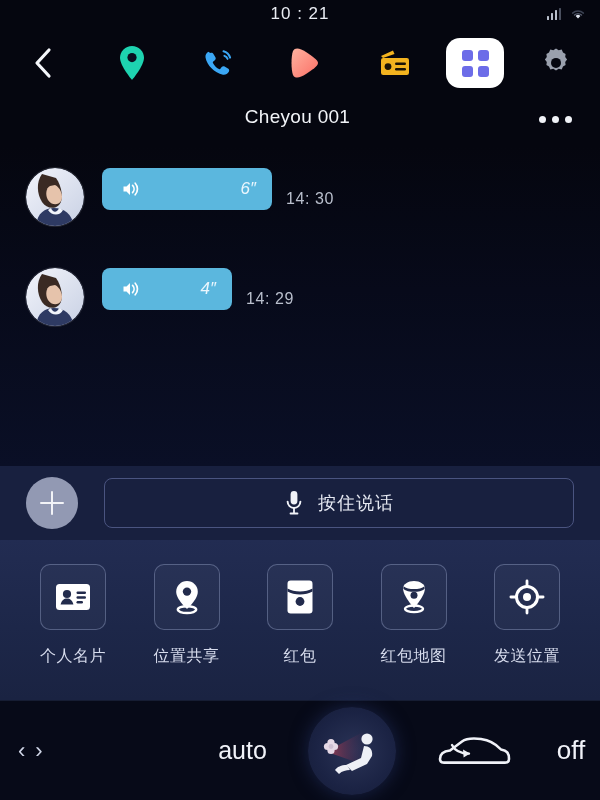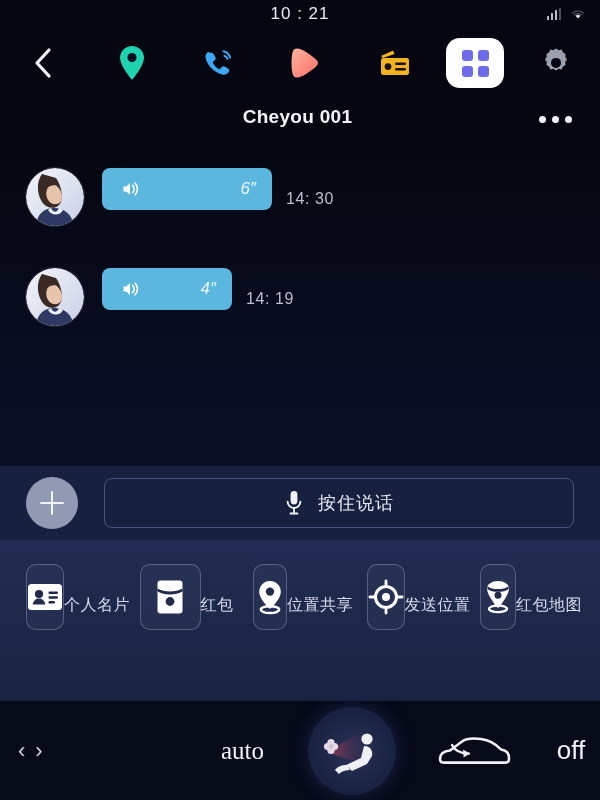--- a/index.html
+++ b/index.html
@@ -45,21 +45,21 @@
   .grid4{ display:grid; grid-template-columns:11px 11px; grid-template-rows:11px 11px; gap:5px; }
   .grid4 b{ display:block; background:#6c6ce8; border-radius:3px; }
 
   
   .chat-header{
     position:absolute; left:0; top:96px; width:600px; height:50px;
     background:#05060f;
   }
   .chat-title{
     position:absolute; left:0; right:5px; top:10px; text-align:center;
-    color:#f2f4f8; font-size:19px; font-weight:700; letter-spacing:.3px;
+    color:#f2f4f8; font-size:19px; font-weight:400; letter-spacing:.3px;
   }
   .chat-more{
     position:absolute; right:28px; top:20px; display:flex; gap:6px;
   }
   .chat-more span{ width:7px; height:7px; border-radius:50%; background:#f0f2f7; display:block; }
 
   
   .chat-body{
     position:absolute; left:0; top:146px; width:600px; height:320px;
     background:linear-gradient(180deg,#05060f 0%,#070a1a 45%,#0a0f26 100%);
@@ -104,39 +104,39 @@
   }
   .talk-field .lbl{ color:#e6e9f2; font-size:18px; letter-spacing:1px; }
 
   
   .func-panel{
     position:absolute; left:0; top:540px; width:600px; height:160px;
     background:linear-gradient(180deg,#222c52 0%,#1d2749 55%,#1a2342 100%);
     display:flex; align-items:flex-start; justify-content:space-between;
     padding:24px 26px 0 26px;
   }
-  .func-item{ width:94px; display:flex; flex-direction:row; align-items:center; }
+  .func-item{ width:94px; display:flex; flex-direction:column; align-items:center; }
   .func-tile{
     width:66px; height:66px; border-radius:10px;
     border:1px solid rgba(175,188,225,.35);
     background:rgba(255,255,255,.035);
     display:flex; align-items:center; justify-content:center;
   }
   .func-label{ margin-top:16px; color:#d7dced; font-size:16px; letter-spacing:.5px; white-space:nowrap; }
 
   
   .climate{
     position:absolute; left:0; top:700px; width:600px; height:100px;
     background:#070a18; border-top:1px solid #161d33;
     display:flex; align-items:center;
   }
   .temp-group{ display:flex; align-items:center; gap:10px; padding-left:18px; width:185px; }
   .chev{ color:#cfd5e6; font-size:22px; line-height:1; }
   .temp-val{ color:#ffffff; font-size:30px; letter-spacing:.5px; }
-  .auto-lbl{ width:115px; text-align:center; color:#f0f2f8; font-size:25px;font-family:Liberation Serif, serif; }
+  .auto-lbl{ width:115px; text-align:center; color:#f0f2f8; font-size:25px; }
   .seat-dial{
     width:88px; height:88px; border-radius:50%; margin:0 8px;
     background:radial-gradient(circle at 52% 50%, #2a3356 0%, #1b2344 60%, #141b36 100%);
     position:relative; display:flex; align-items:center; justify-content:center;
     box-shadow:0 0 18px rgba(40,55,110,.55);
   }
   .recirc{ width:140px; display:flex; align-items:center; justify-content:center; }
   .off-lbl{ flex:1; text-align:center; color:#f0f2f8; font-size:26px; padding-right:2px; }
 </style>
 </head>
@@ -291,21 +291,21 @@
       </div>
       <div class="bubble-wrap">
         <div class="bubble" style="width:130px;background:#5bb7de;">
           <svg width="20" height="20" viewBox="0 0 20 20">
             <path d="M3.5 7.5 h3 L10 4 v12 L6.5 12.5 h-3 Z" fill="#ffffff"></path>
             <path d="M12.6 6.4 a5.2 5.2 0 0 1 0 7.2" stroke="#ffffff" stroke-width="1.7" fill="none" stroke-linecap="round"></path>
             <path d="M15.2 4.2 a8.6 8.6 0 0 1 0 11.6" stroke="#ffffff" stroke-width="1.7" fill="none" stroke-linecap="round"></path>
           </svg>
           <span class="dur">4″</span>
         </div>
-        <span class="msg-time">14: 19</span>
+        <span class="msg-time">14: 29</span>
       </div>
     </div>
   </div>
 
   <div class="inputbar">
     <div class="plus-btn">
       <span></span>
     </div>
     <div class="talk-field">
       <svg width="20" height="28" viewBox="0 0 20 28">
@@ -329,64 +329,64 @@
           <rect x="21.5" y="8.4" width="9.5" height="2.5" rx="1.2" fill="#222b4c"></rect>
           <rect x="21.5" y="13.2" width="9.5" height="2.5" rx="1.2" fill="#222b4c"></rect>
           <rect x="21.5" y="18" width="6.5" height="2.5" rx="1.2" fill="#222b4c"></rect>
         </svg>
       </div>
       <div class="func-label">个人名片</div>
     </div>
 
     <div class="func-item">
       <div class="func-tile">
+        <svg width="32" height="36" viewBox="0 0 32 36">
+          <path d="M16 2 C10 2 5.2 6.8 5.2 12.8 C5.2 20.6 16 30 16 30 S26.8 20.6 26.8 12.8 C26.8 6.8 22 2 16 2 Z" fill="#ffffff"></path>
+          <circle cx="16" cy="12.6" r="4.2" fill="#222b4c"></circle>
+          <ellipse cx="16" cy="30.6" rx="9.2" ry="3.4" fill="none" stroke="#ffffff" stroke-width="2.4"></ellipse>
+        </svg>
+      </div>
+      <div class="func-label">位置共享</div>
+    </div>
+
+    <div class="func-item">
+      <div class="func-tile">
         <svg width="30" height="36" viewBox="0 0 30 36">
           <rect x="2.5" y="1.5" width="25" height="33" rx="3.2" fill="#ffffff"></rect>
           <path d="M2.5 9.5 C9 13.5 21 13.5 27.5 9.5 L27.5 12.5 C21 16.5 9 16.5 2.5 12.5 Z" fill="#222b4c"></path>
           <circle cx="15" cy="22.5" r="4.4" fill="#222b4c"></circle>
         </svg>
       </div>
       <div class="func-label">红包</div>
     </div>
 
     <div class="func-item">
       <div class="func-tile">
-        <svg width="32" height="36" viewBox="0 0 32 36">
-          <path d="M16 2 C10 2 5.2 6.8 5.2 12.8 C5.2 20.6 16 30 16 30 S26.8 20.6 26.8 12.8 C26.8 6.8 22 2 16 2 Z" fill="#ffffff"></path>
-          <circle cx="16" cy="12.6" r="4.2" fill="#222b4c"></circle>
-          <ellipse cx="16" cy="30.6" rx="9.2" ry="3.4" fill="none" stroke="#ffffff" stroke-width="2.4"></ellipse>
-        </svg>
-      </div>
-      <div class="func-label">位置共享</div>
+        <svg width="34" height="36" viewBox="0 0 34 36">
+          <path d="M17 2 C11 2 6 5.5 6 9.2 C6 17 17 29 17 29 S28 17 28 9.2 C28 5.5 23 2 17 2 Z" fill="#ffffff"></path>
+          <path d="M6.4 7.2 C11 11 23 11 27.6 7.2 L27.6 10 C23 13.8 11 13.8 6.4 10 Z" fill="#222b4c"></path>
+          <circle cx="17" cy="16.2" r="3.5" fill="#222b4c"></circle>
+          <ellipse cx="17" cy="29.8" rx="9" ry="3.3" fill="none" stroke="#ffffff" stroke-width="2.3"></ellipse>
+        </svg>
+      </div>
+      <div class="func-label">红包地图</div>
     </div>
 
     <div class="func-item">
       <div class="func-tile">
         <svg width="36" height="36" viewBox="0 0 36 36">
           <circle cx="18" cy="18" r="10.5" fill="none" stroke="#ffffff" stroke-width="3"></circle>
           <circle cx="18" cy="18" r="4" fill="#ffffff"></circle>
           <rect x="16.6" y="0.5" width="2.8" height="7.5" rx="1.4" fill="#ffffff"></rect>
           <rect x="16.6" y="28" width="2.8" height="7.5" rx="1.4" fill="#ffffff"></rect>
           <rect x="0.5" y="16.6" width="7.5" height="2.8" rx="1.4" fill="#ffffff"></rect>
           <rect x="28" y="16.6" width="7.5" height="2.8" rx="1.4" fill="#ffffff"></rect>
         </svg>
       </div>
       <div class="func-label">发送位置</div>
-    </div>
-
-    <div class="func-item">
-      <div class="func-tile">
-        <svg width="34" height="36" viewBox="0 0 34 36">
-          <path d="M17 2 C11 2 6 5.5 6 9.2 C6 17 17 29 17 29 S28 17 28 9.2 C28 5.5 23 2 17 2 Z" fill="#ffffff"></path>
-          <path d="M6.4 7.2 C11 11 23 11 27.6 7.2 L27.6 10 C23 13.8 11 13.8 6.4 10 Z" fill="#222b4c"></path>
-          <circle cx="17" cy="16.2" r="3.5" fill="#222b4c"></circle>
-          <ellipse cx="17" cy="29.8" rx="9" ry="3.3" fill="none" stroke="#ffffff" stroke-width="2.3"></ellipse>
-        </svg>
-      </div>
-      <div class="func-label">红包地图</div>
     </div>
   </div>
 
   <div class="climate">
 
     <div class="temp-group">
       <span class="chev">‹</span>
       <span class="chev">›</span>
     </div>
 

